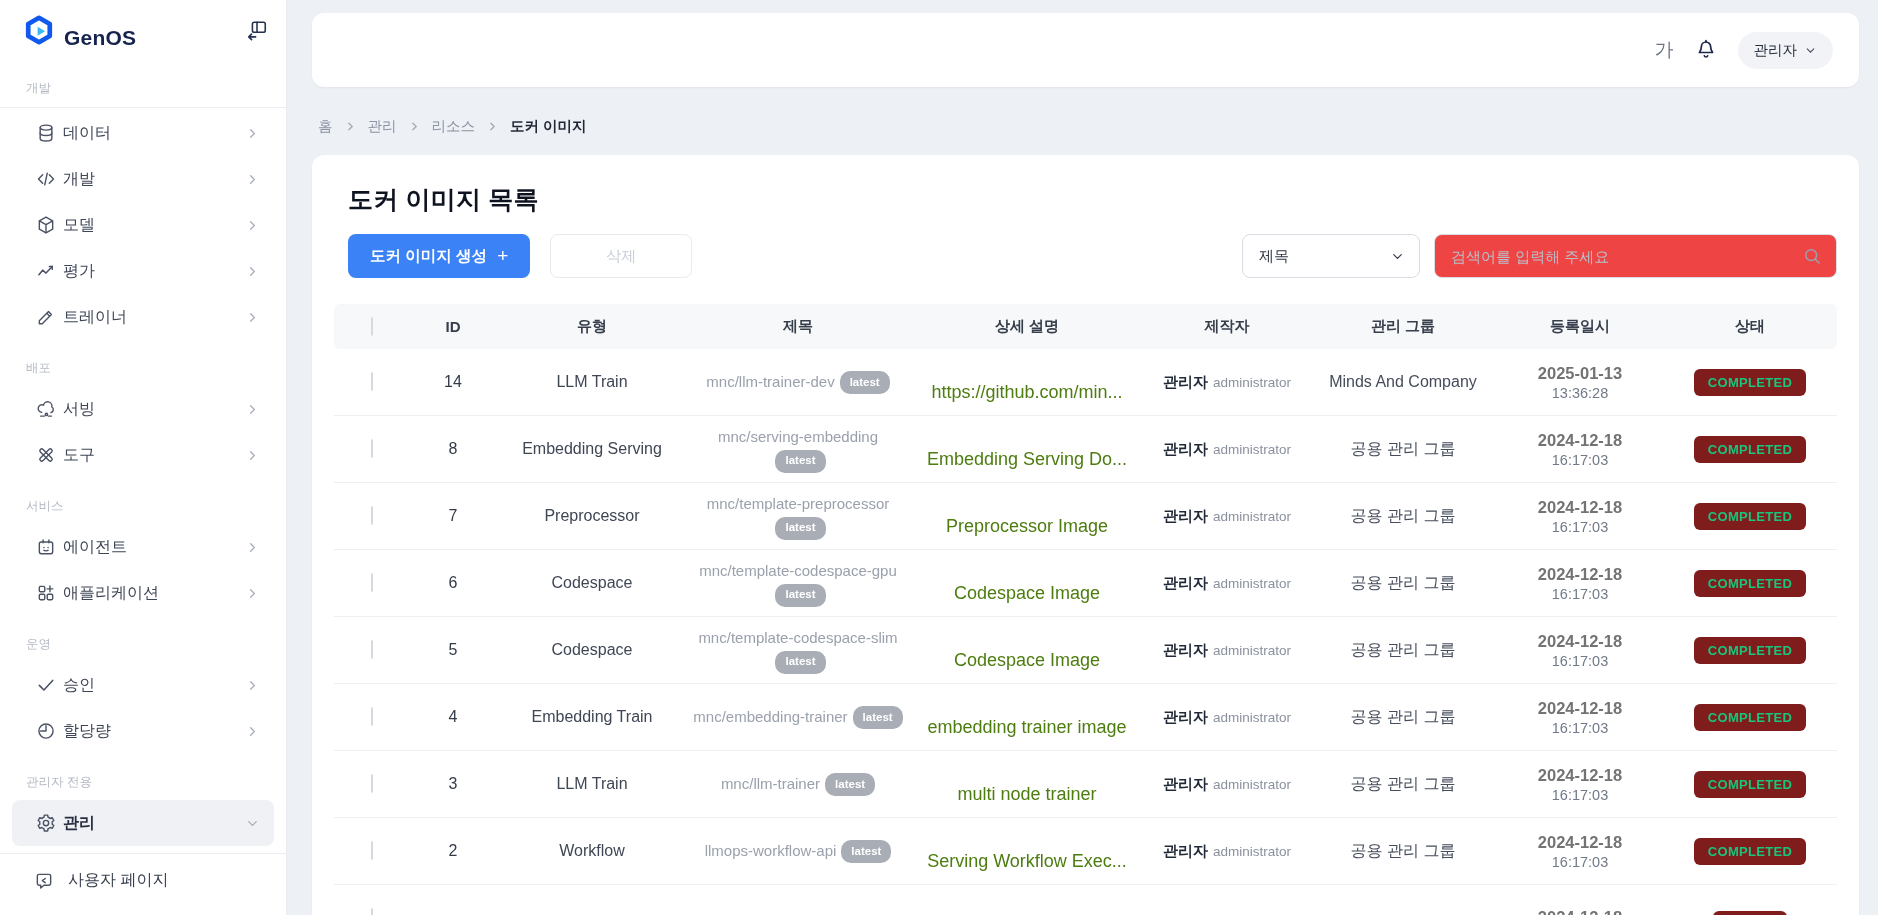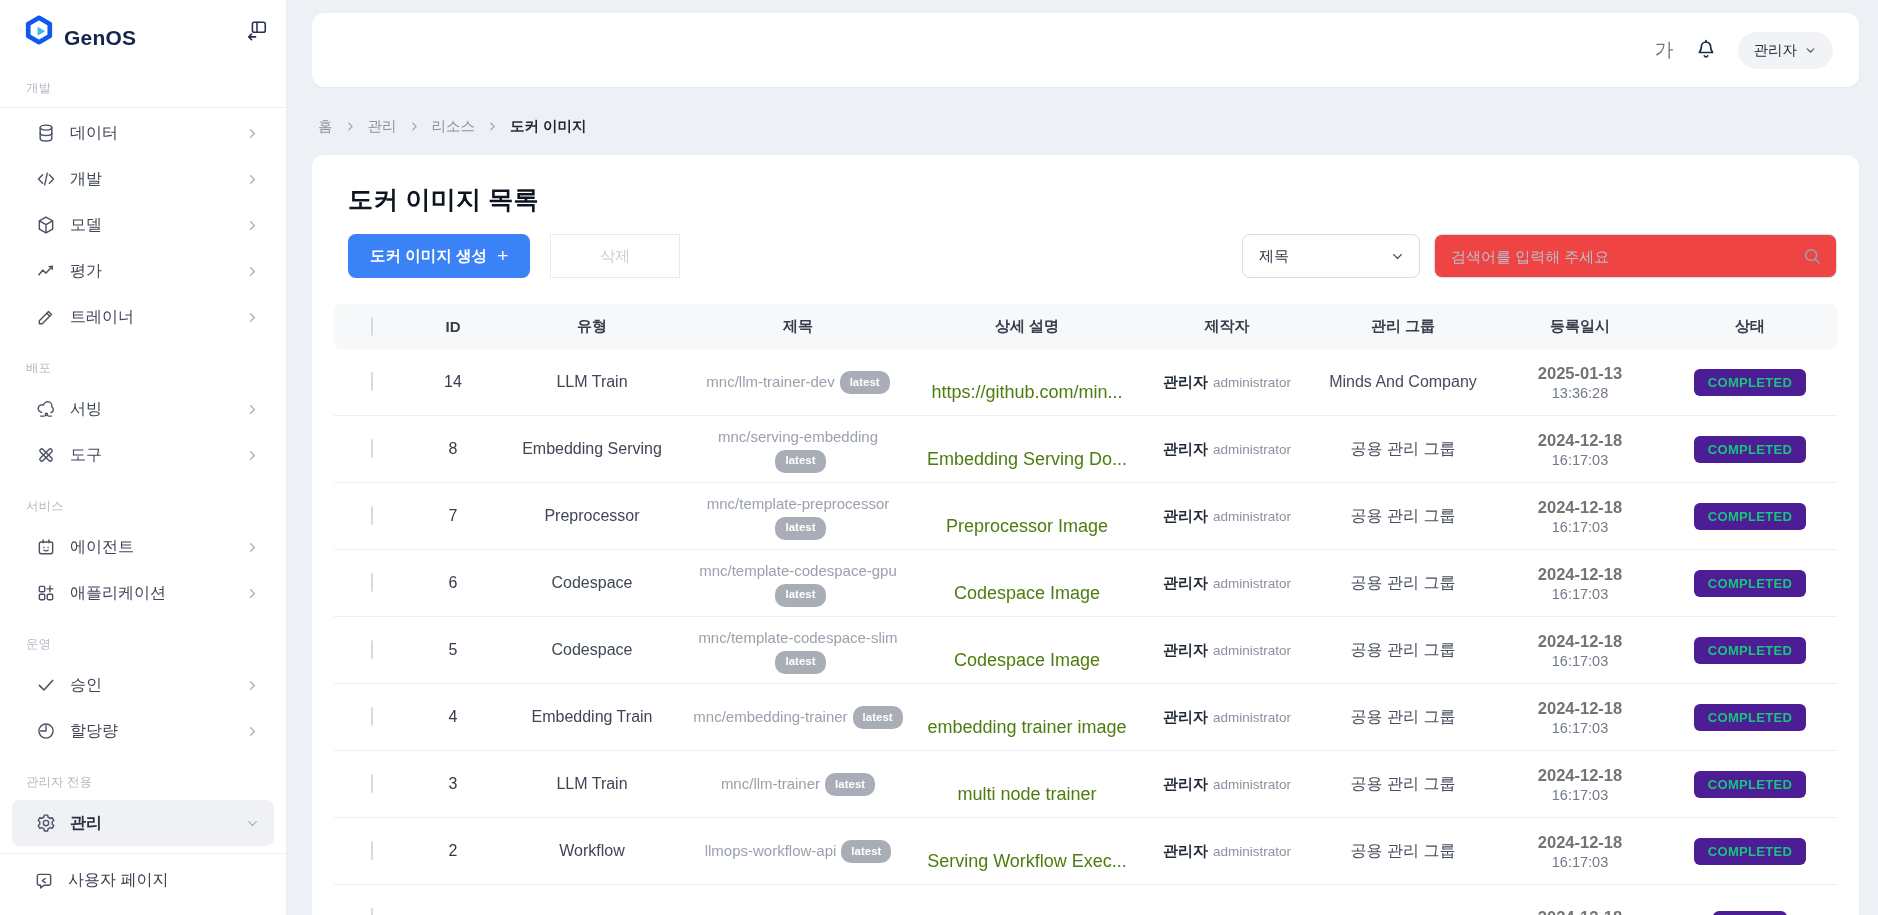--- a/index.html
+++ b/index.html
@@ -16,21 +16,21 @@
     background:#fff; border-right:1px solid #e9ebf0;
   }
   .brand-row { height:60px; display:flex; align-items:center; padding:0 18px 0 24px; }
   .brand { display:flex; align-items:center; gap:10px; cursor:pointer; }
   .brand-text { font-size:21px; font-weight:700; color:#16234d; letter-spacing:.2px;margin-top:16px; }
   .collapse-btn { margin-left:auto; color:#25314f; cursor:pointer; }
   .nav { padding:0 12px; position:relative; }
   .section-label { font-size:12.5px; color:#b4bac4; padding:0 14px; margin:20px 0 9px; }
   .side-topline { height:1px; background:#eceef2; margin:10px -12px 2px; }
   .nav-item {
-    height:46px; display:flex; align-items:center; gap:14px;
+    height:46px; display:flex; align-items:center; gap:7px;
     padding:0 14px 0 24px; border-radius:8px; cursor:pointer; color:#3e4556;
   }
   .nav-item .nicon { color:#4a5264; flex:none; }
   .nav-item .nlabel { font-size:16px; color:#3e4556; }
   .nav-item .chev { margin-left:auto; color:#a6acb8; }
   .nav-item.active { background:#f0f1f5; }
   .nav-item.active .nlabel { font-weight:700; color:#272e40; }
   .side-footer {
     position:absolute; left:0; right:0; bottom:0; height:62px;
     border-top:1px solid #eceef2; display:flex; align-items:center; gap:14px;
@@ -71,22 +71,22 @@
 
   .toolbar { margin-top:18px; display:flex; align-items:center; padding:0 0 0 14px; }
   .btn-create {
     display:flex; align-items:center; gap:10px; height:44px; padding:0 22px;
     background:#3b82f6; border:none; border-radius:8px; color:#fff;
     font-size:15.5px; font-weight:700; cursor:pointer;
     font-family:inherit;
   }
   .btn-create .plus { font-size:19px; font-weight:400; }
   .btn-delete {
-    margin-left:20px; height:44px; width:130px; background:#fff;
-    border:1px solid #e8eaef; border-radius:0; color:#c8cdd6;
+    margin-left:20px; height:44px; width:142px; background:#fff;
+    border:1px solid #e8eaef; border-radius:8px; color:#c8cdd6;
     font-size:15px; cursor:default; font-family:inherit;
   }
   .toolbar-right { margin-left:auto; display:flex; gap:14px; }
   .filter-select {
     width:178px; height:44px; border:1px solid #d9dde4; border-radius:8px;
     display:flex; align-items:center; justify-content:space-between;
     padding:0 14px 0 16px; font-size:15px; color:#2e3544; cursor:pointer; background:#fff;
   }
   .filter-select .chev-d { color:#3a4150; }
   .search-box {
@@ -124,21 +124,21 @@
     font-weight:600; padding:2.5px 10px; border-radius:10px; margin-left:5px;
     white-space:nowrap; vertical-align:1px;
   }
   .cell-desc { color:#4d7c0f; font-size:18px;margin-top:20px; }
   .creator-main { font-weight:700; font-size:15px; color:#1f2836; }
   .creator-sub { font-size:13.5px; color:#8a919e; margin-left:5px; }
   .cell-group { color:#454c5b; }
   .date-line { font-size:16.5px; font-weight:600; color:#737373; }
   .time-line { font-size:14.5px; color:#717a88; margin-top:2px; }
   .status-badge {
-    display:inline-block; min-width:74px; background:#4c1d95; color:#17c57c;
+    display:inline-block; min-width:74px; background:#7f1d1d; color:#17c57c;
     font-size:13px; font-weight:700; letter-spacing:.3px;
     padding:6px 14px; border-radius:6px;
   }
 </style>
 </head>
 <body>
 
 <aside class="sidebar">
   <div class="brand-row">
     <div class="brand">

